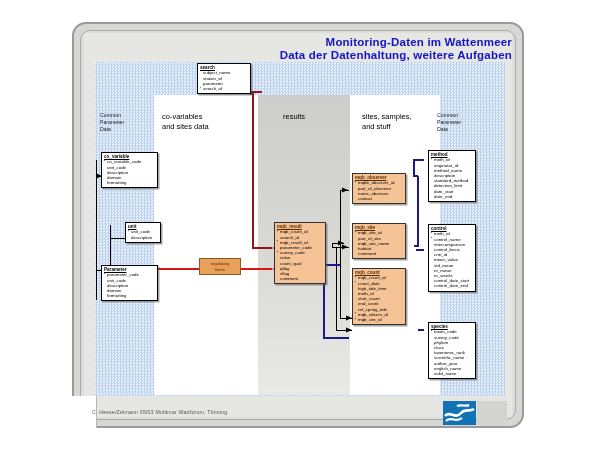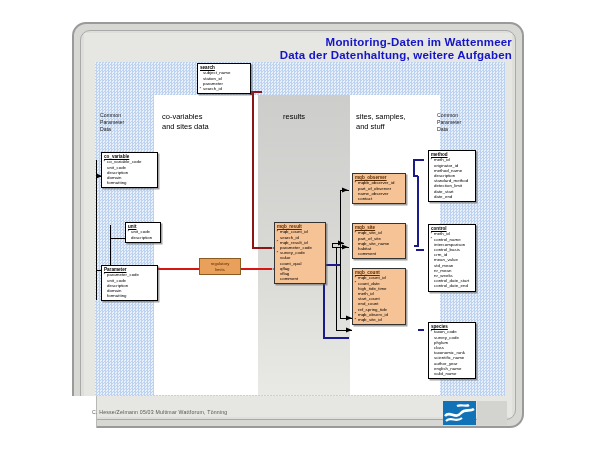--- a/index.html
+++ b/index.html
@@ -144,21 +144,21 @@
 <div id="panel-sites" class="col-panel"></div>
 
 <div id="title-block">
   <span id="title-line1">Monitoring-Daten im Wattenmeer</span>
   <span id="title-line2">Data der Datenhaltung, weitere Aufgaben</span>
 </div>
 
 <div class="col-head" id="head-covar" style="white-space:pre-line;">co-variables
 and sites data</div>
 <div class="col-head" id="head-results" style="white-space:pre-line;">results</div>
-<div class="col-head" id="head-sites" style="white-space:pre-line;">sites, samples,
+<div class="col-head" id="head-sites" style="white-space:pre-line;margin-left:6px;">sites, samples,
 and stuff</div>
 
 <div class="region-cap" id="cap-left" style="white-space:pre-line;">Common
 Parameter
 Data</div>
 <div class="region-cap" id="cap-right" style="white-space:pre-line;">Common
 Parameter
 Data</div>
 
 <svg id="wires">

